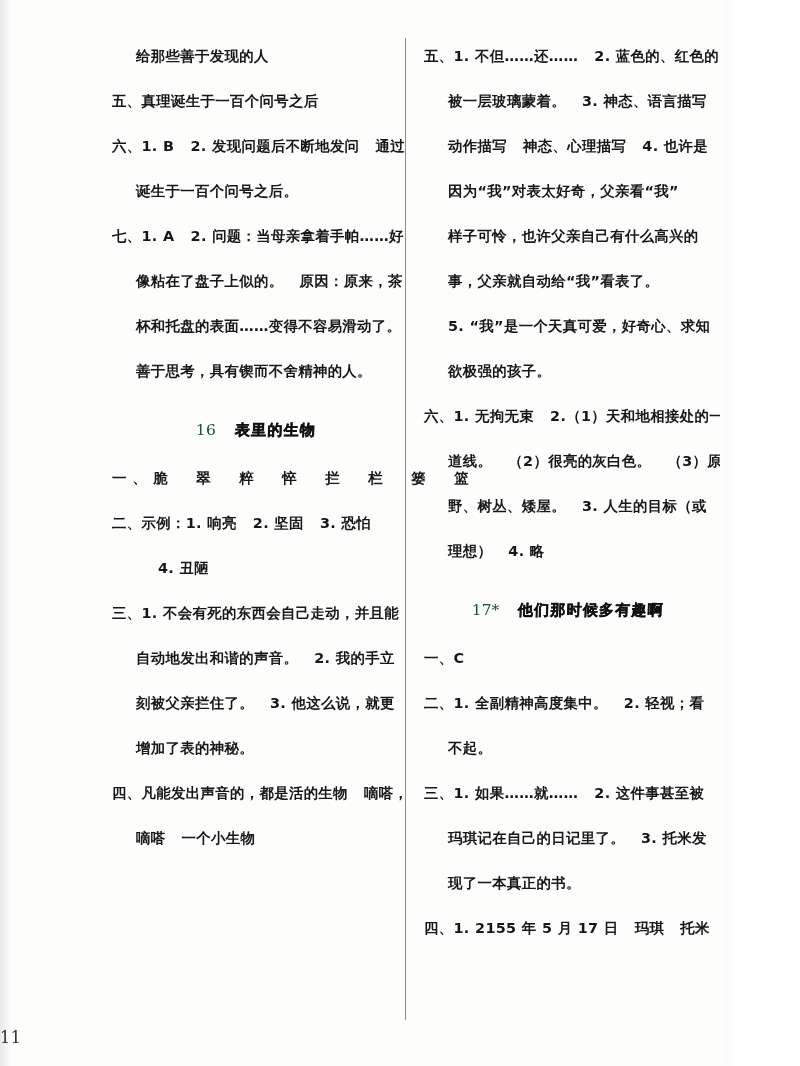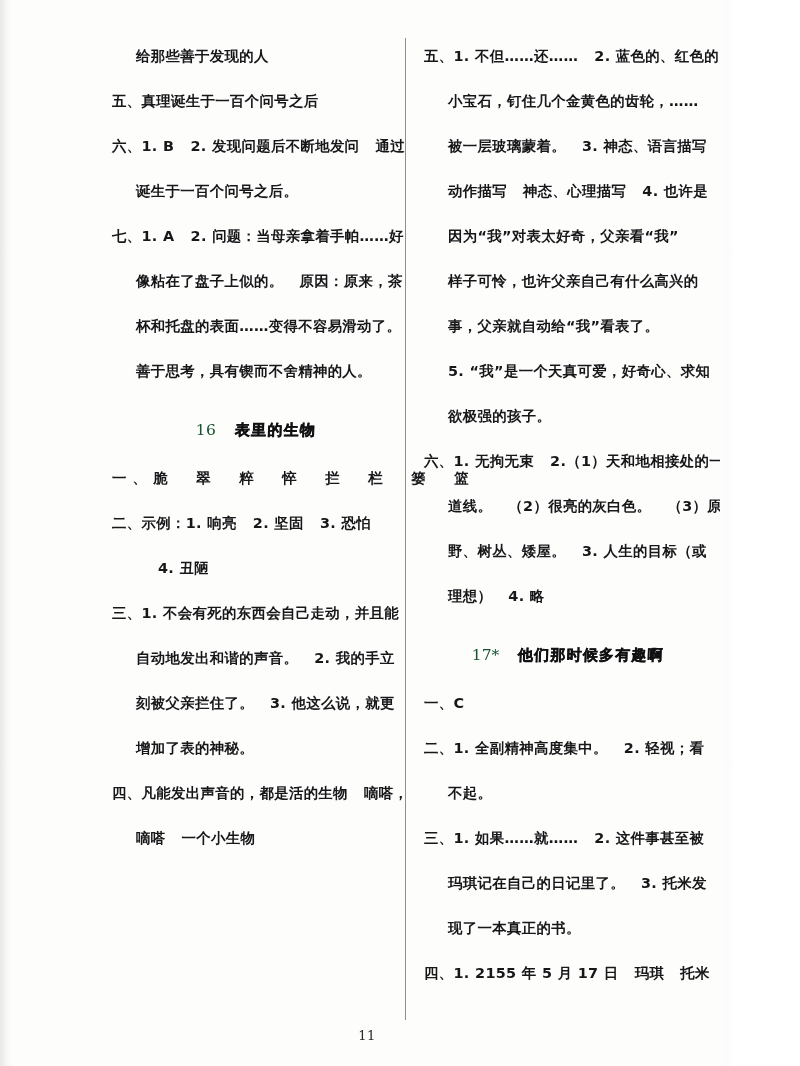--- a/index.html
+++ b/index.html
@@ -102,23 +102,22 @@
   .heading.star .num { letter-spacing: 0px; }
 
   .spacer-sm { height: 10px; }
 
   
   .page-number {
     position: absolute;
     left: 0;
     right: 0;
     top: 1028px;
-    text-align: center;
     font-family: "DejaVu Serif", "Liberation Serif", serif;
-    font-size: 13px;
+    font-size: 16px;
     color: #2a2a2c;
     letter-spacing: 0.5px;
   }
 </style>
 </head>
 <body>
 
 <div id="page">
 
   <div class="divider"></div>
@@ -149,21 +148,20 @@
     <div class="line indent1">刻被父亲拦住了。   3. 他这么说，就更</div>
     <div class="line indent1">增加了表的神秘。</div>
     <div class="line">四、凡能发出声音的，都是活的生物   嘀嗒，</div>
     <div class="line indent1">嘀嗒   一个小生物</div>
 
   </div>
 
   <div class="column" id="col-right">
 
     <div class="line">五、1. 不但……还……   2. 蓝色的、红色的</div>
-    <div class="line indent1">小宝石，钉住几个金黄色的齿轮，……</div>
     <div class="line indent1">被一层玻璃蒙着。   3. 神态、语言描写</div>
     <div class="line indent1">动作描写   神态、心理描写   4. 也许是</div>
     <div class="line indent1">因为“我”对表太好奇，父亲看“我”</div>
     <div class="line indent1">样子可怜，也许父亲自己有什么高兴的</div>
     <div class="line indent1">事，父亲就自动给“我”看表了。</div>
     <div class="line indent1">5. “我”是一个天真可爱，好奇心、求知</div>
     <div class="line indent1">欲极强的孩子。</div>
     <div class="line">六、1. 无拘无束   2.（1）天和地相接处的一</div>
     <div class="line indent1">道线。   （2）很亮的灰白色。   （3）原</div>
     <div class="line indent1">野、树丛、矮屋。   3. 人生的目标（或</div>

